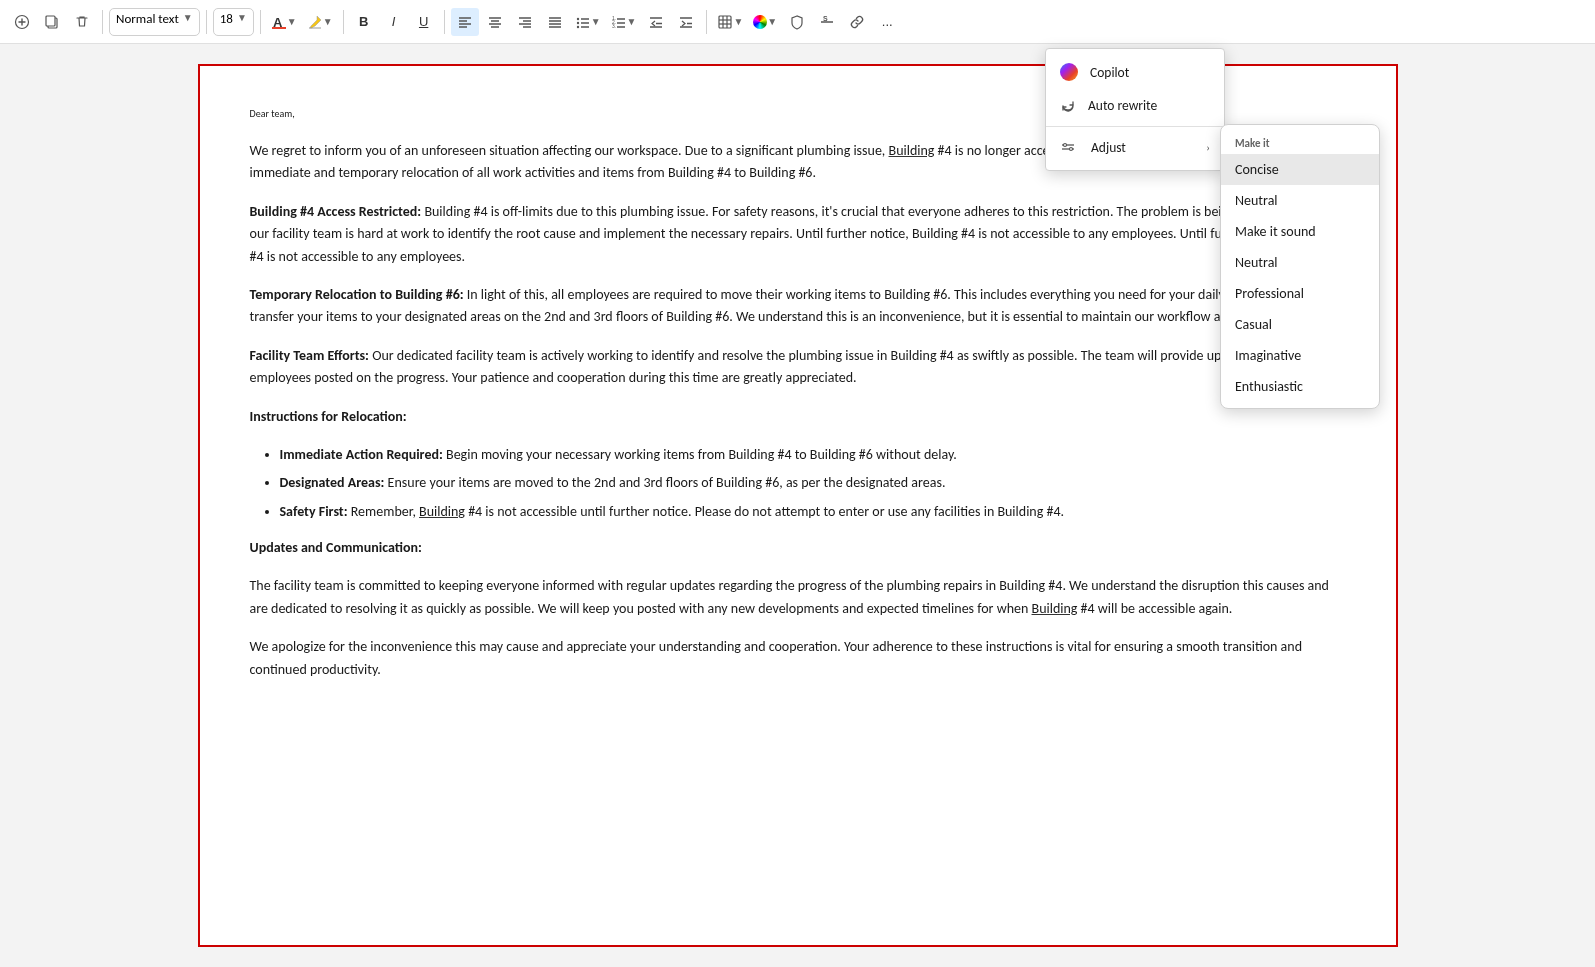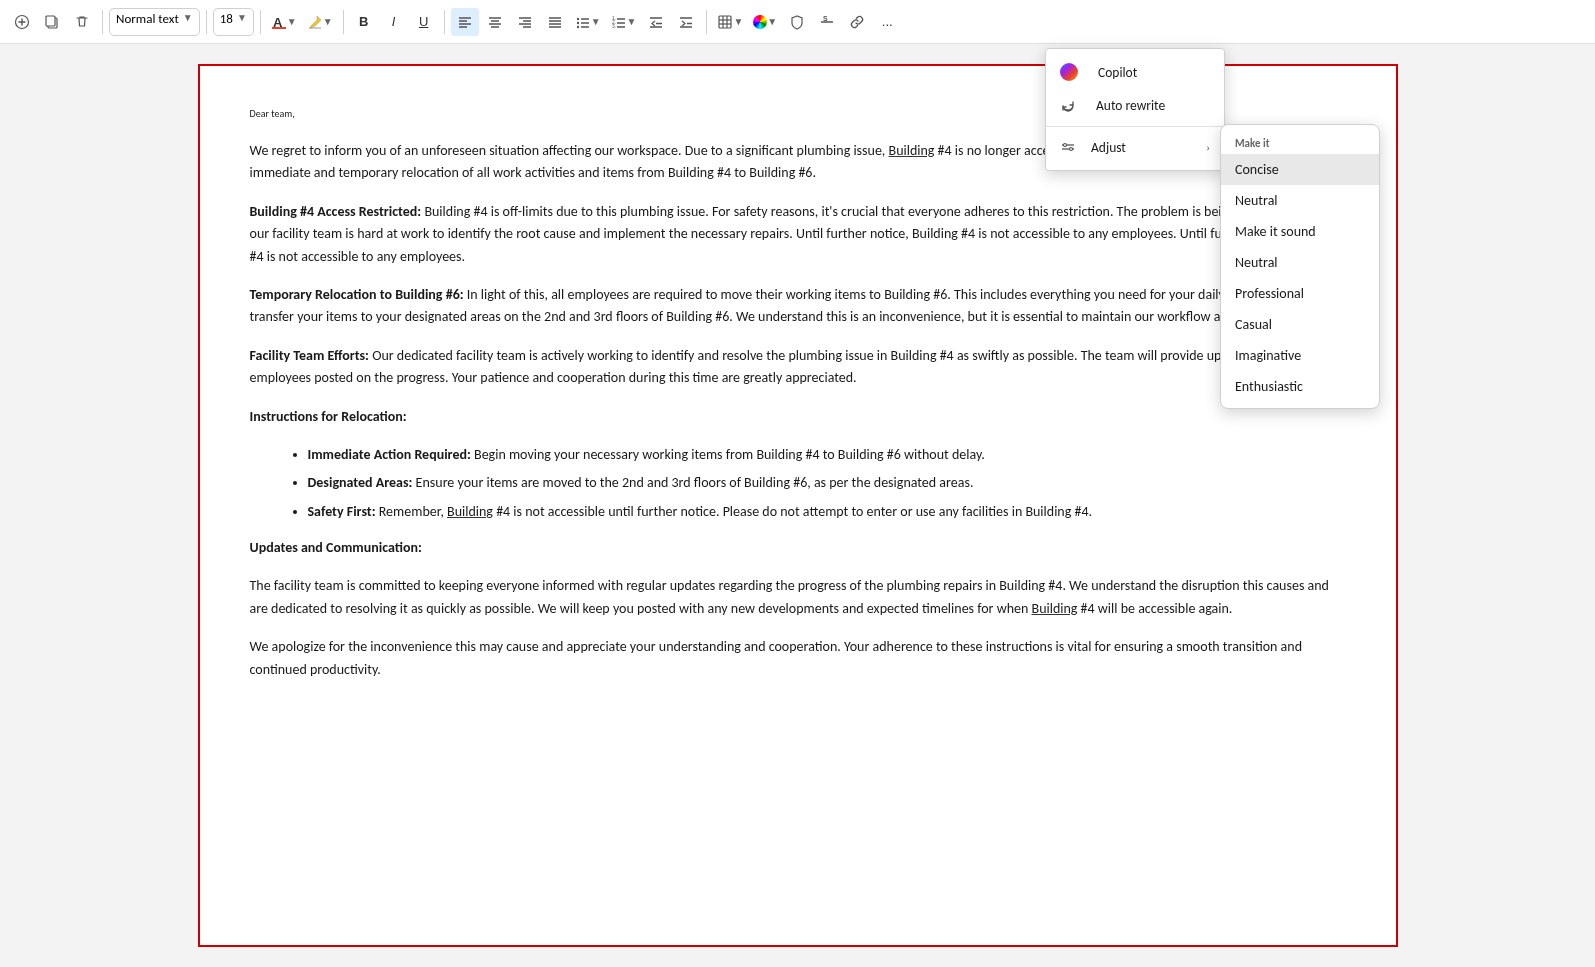--- a/index.html
+++ b/index.html
@@ -100,21 +100,20 @@
       text-decoration: underline;
       text-decoration-color: #333;
     }
 
     ul.doc-list {
       margin-left: 30px;
       margin-bottom: 14px;
     }
     ul.doc-list li {
       margin-bottom: 6px;
-      margin-left: 28px;
     }
 
     
     .copilot-menu {
       position: absolute;
       top: 42px;
       right: 180px;
       background: #fff;
       border: 1px solid #d0d0d0;
       border-radius: 4px;
@@ -123,21 +122,21 @@
       z-index: 100;
       padding: 6px 0;
     }
     .copilot-menu-item {
       display: flex;
       align-items: center;
       padding: 8px 14px;
       font-size: 13.5px;
       cursor: pointer;
       color: #1a1a1a;
-      gap: 20px;
+      gap: 12px;
     }
     .copilot-icon-circle {
       width: 18px;
       height: 18px;
       border-radius: 50%;
       background: linear-gradient(135deg, #2a7ef5, #a020f0, #e8402a, #f5a623);
       flex-shrink: 0;
     }
     .copilot-menu-divider {
       height: 1px;

